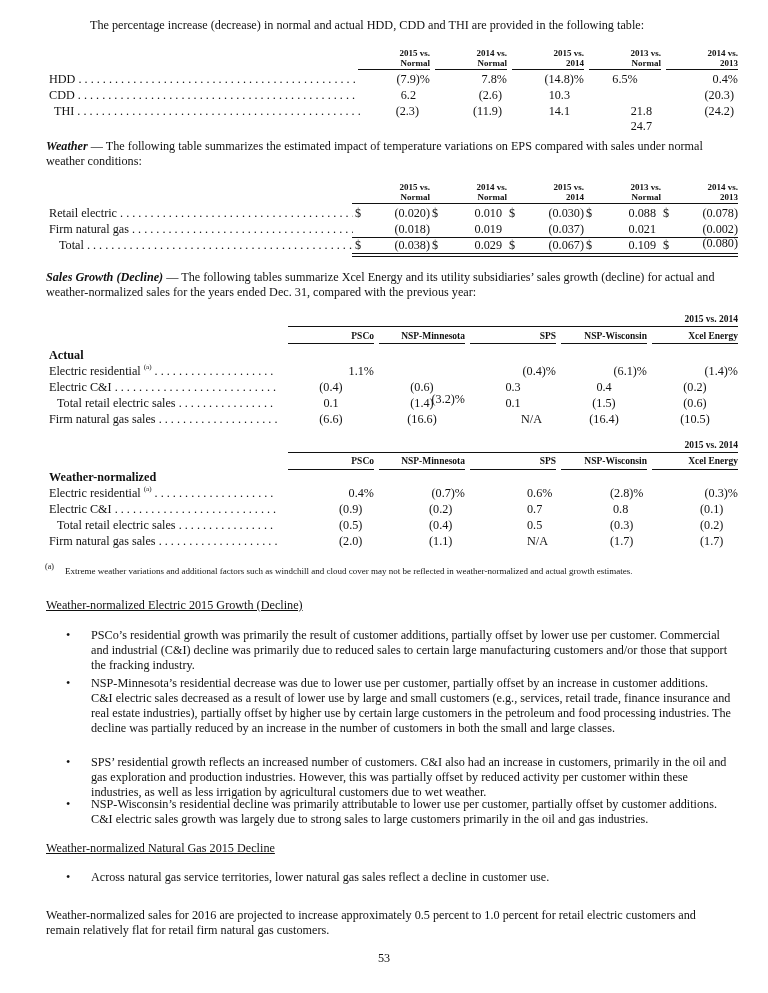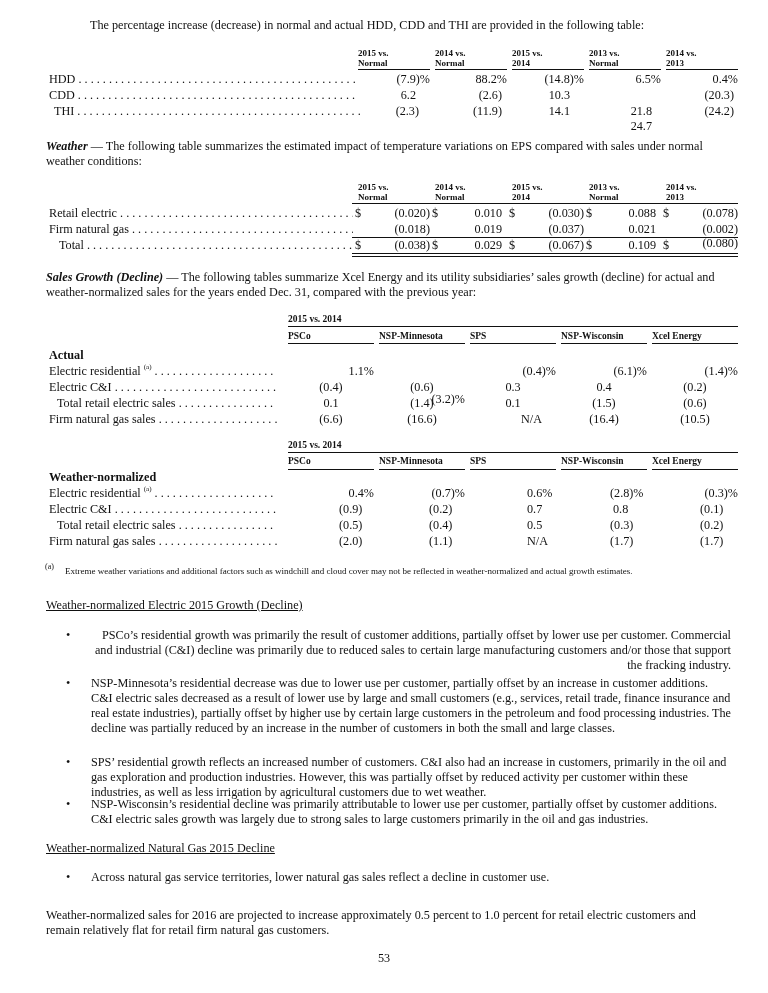--- a/index.html
+++ b/index.html
@@ -8,21 +8,21 @@
     font-family:"Liberation Serif", "DejaVu Serif", serif;
     color:#111; font-size:12.2px; line-height:15px;
   }
   .abs { position:absolute; }
   .p { position:absolute; left:46px; width:680px; }
   .b { font-weight:bold; }
   .i { font-style:italic; }
   .u { text-decoration:underline; }
   .dots { overflow:hidden; white-space:nowrap; }
   .dots::after { content:" . . . . . . . . . . . . . . . . . . . . . . . . . . . . . . . . . . . . . . . . . . . . . . . . . . . . . . . . . . . . . . ."; }
-  .hdr { position:absolute; font-weight:bold; font-size:9px; line-height:10px; text-align:left; }
+  .hdr { position:absolute; font-weight:bold; font-size:9px; line-height:10px; text-align:right; }
   .rule { position:absolute; height:0; border-top:1.6px solid #111; }
   .dbl { position:absolute; height:2px; border-top:1px solid #111; border-bottom:1px solid #111; }
   .val { position:absolute; text-align:right; white-space:nowrap; }
   .valc { position:absolute; text-align:center; white-space:nowrap; }
   .dol { position:absolute; }
   sup { font-size:7px; vertical-align:top; line-height:7px; }
   .bul { position:absolute; left:66px; }
   .btxt { position:absolute; left:91px; width:640px; }
 </style>
 </head>
@@ -38,23 +38,23 @@
   <div class="hdr" style="left:666px;top:48px;width:72px;"><span>2014 vs.</span><br><span>2013</span></div>
   <div class="rule" style="left:358px;top:69px;width:72px;"></div>
   <div class="rule" style="left:435px;top:69px;width:72px;"></div>
   <div class="rule" style="left:512px;top:69px;width:72px;"></div>
   <div class="rule" style="left:589px;top:69px;width:72px;"></div>
   <div class="rule" style="left:666px;top:69px;width:72px;"></div>
 
   <div>
     <div class="abs dots" style="left:49px;top:72px;width:306px;">HDD</div>
     <div class="val" style="left:358px;top:72px;width:72px;">(7.9)%</div>
-    <div class="val" style="left:435px;top:72px;width:72px;">88.2%</div>
+    <div class="val" style="left:435px;top:72px;width:72px;">7.8%</div>
     <div class="val" style="left:512px;top:72px;width:72px;">(14.8)%</div>
-    <div class="val" style="left:589px;top:72px;width:72px;">6.5%</div>
+    <div class="val" style="left:589px;top:72px;width:72px;text-align:center;">6.5%</div>
     <div class="val" style="left:666px;top:72px;width:72px;">0.4%</div>
   </div>
   <div>
     <div class="abs dots" style="left:49px;top:88px;width:306px;">CDD</div>
     <div class="val" style="left:358px;top:88px;width:58px;">6.2</div>
     <div class="val" style="left:435px;top:88px;width:67px;">(2.6)</div>
     <div class="val" style="left:512px;top:88px;width:58px;">10.3</div>
     <div class="val" style="left:589px;top:88px;width:63px;margin-top:31px;">24.7</div>
     <div class="val" style="left:666px;top:88px;width:68px;">(20.3)</div>
   </div>
@@ -239,21 +239,21 @@
 <div>
   <div class="abs" style="left:45px;top:562px;font-size:8px;line-height:9px;">(a)</div>
   <div class="abs" style="left:65px;top:566px;font-size:9px;line-height:11px;white-space:nowrap;">Extreme weather variations and additional factors such as windchill and cloud cover may not be reflected in weather-normalized and actual growth estimates.</div>
 </div>
 
 <div class="abs u" style="left:46px;top:598px;">Weather-normalized Electric 2015 Growth (Decline)</div>
 
 <div>
   <div>
     <div class="bul" style="top:628px;">•</div>
-    <div class="btxt" style="top:628px;text-align:right;">PSCo’s residential growth was primarily the result of customer additions, partially offset by lower use per customer. Commercial and industrial (C&amp;I) decline was primarily due to reduced sales to certain large manufacturing customers and/or those that support the fracking industry.</div>
+    <div class="btxt" style="top:628px;">PSCo’s residential growth was primarily the result of customer additions, partially offset by lower use per customer. Commercial and industrial (C&amp;I) decline was primarily due to reduced sales to certain large manufacturing customers and/or those that support the fracking industry.</div>
   </div>
   <div>
     <div class="bul" style="top:676px;">•</div>
     <div class="btxt" style="top:676px;">NSP-Minnesota’s residential decrease was due to lower use per customer, partially offset by an increase in customer additions.  C&amp;I electric sales decreased as a result of lower use by large and small customers  (e.g., services, retail trade, finance insurance and real estate industries), partially offset by higher use by certain large customers in the petroleum and food processing industries.  The decline was partially reduced by an increase in the number of customers in both the small and large classes.</div>
   </div>
   <div>
     <div class="bul" style="top:755px;">•</div>
     <div class="btxt" style="top:755px;">SPS’ residential growth reflects an increased number of customers.  C&amp;I also had an increase in customers, primarily in the oil and gas exploration and production industries.  However, this was partially offset by reduced activity per customer within these industries, as well as less irrigation by agricultural customers due to wet weather.</div>
   </div>
   <div>

